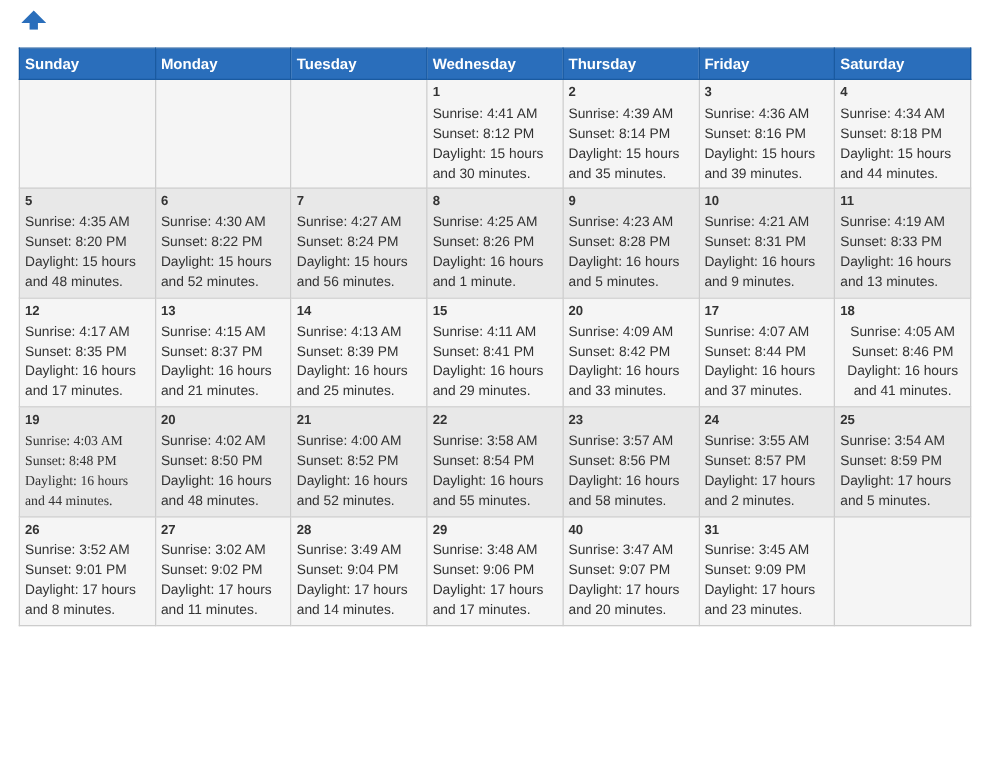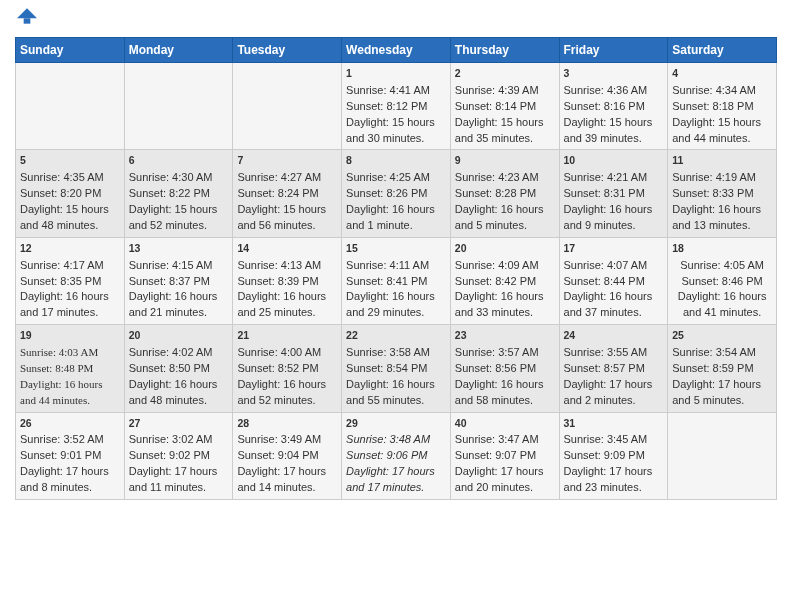--- a/index.html
+++ b/index.html
@@ -335,21 +335,21 @@
           </td>
           <td>
             <span class="day-num">28</span>
             <div class="cell-content" style="white-space: pre-line;">Sunrise: 3:49 AM
 Sunset: 9:04 PM
 Daylight: 17 hours
 and 14 minutes.</div>
           </td>
           <td>
             <span class="day-num">29</span>
-            <div class="cell-content" style="white-space: pre-line; font-style: italic;">Sunrise: 3:48 AM
+            <div class="cell-content" style="white-space: pre-line;">Sunrise: 3:48 AM
 Sunset: 9:06 PM
 Daylight: 17 hours
 and 17 minutes.</div>
           </td>
           <td>
             <span class="day-num">40</span>
             <div class="cell-content" style="white-space: pre-line;">Sunrise: 3:47 AM
 Sunset: 9:07 PM
 Daylight: 17 hours
 and 20 minutes.</div>

